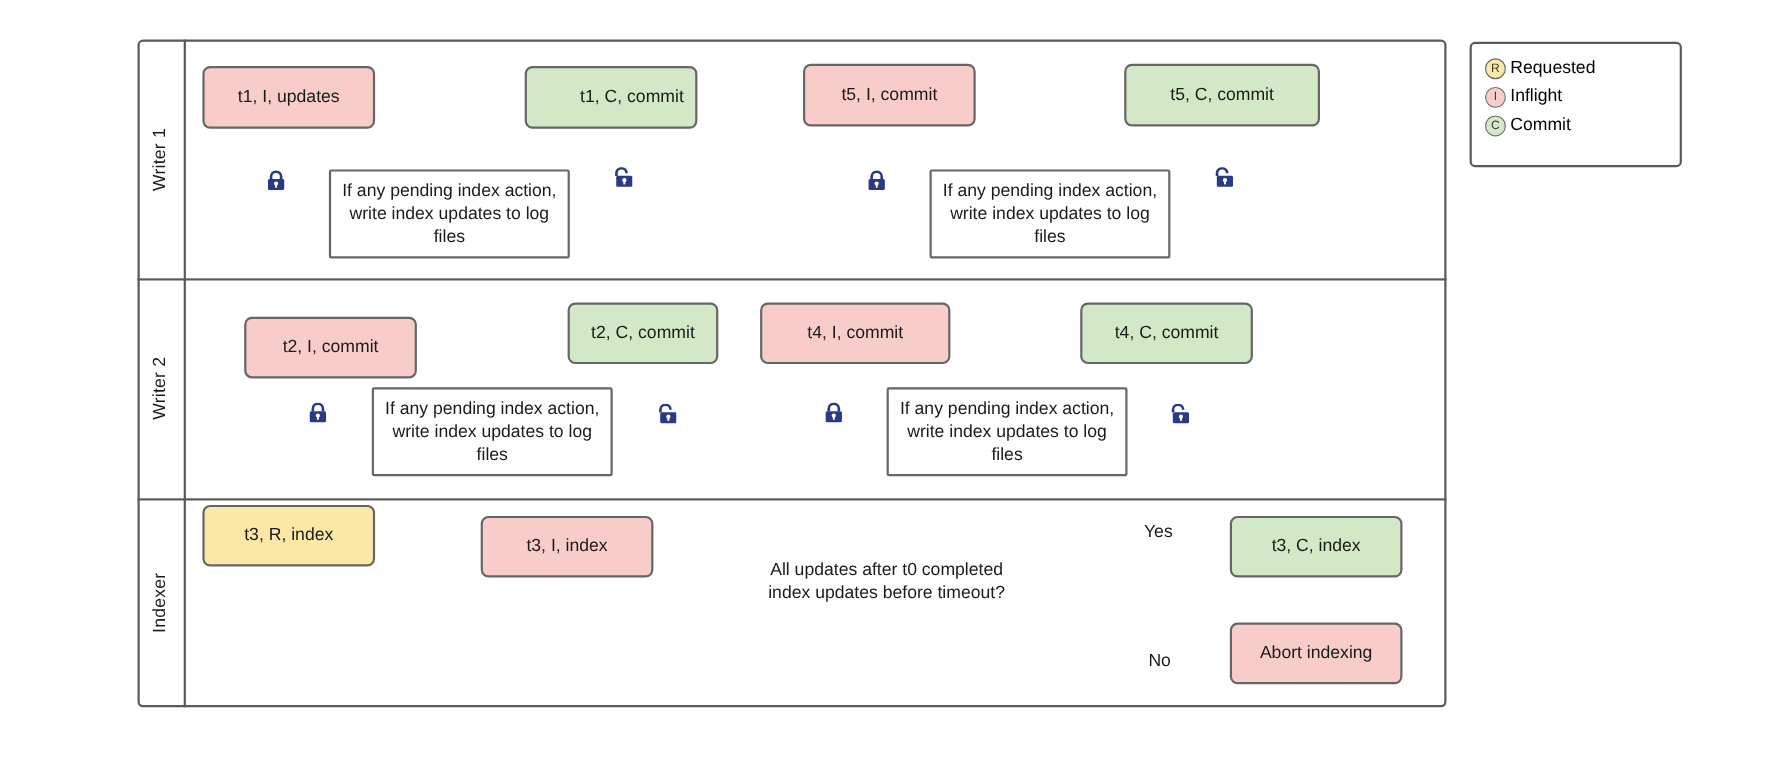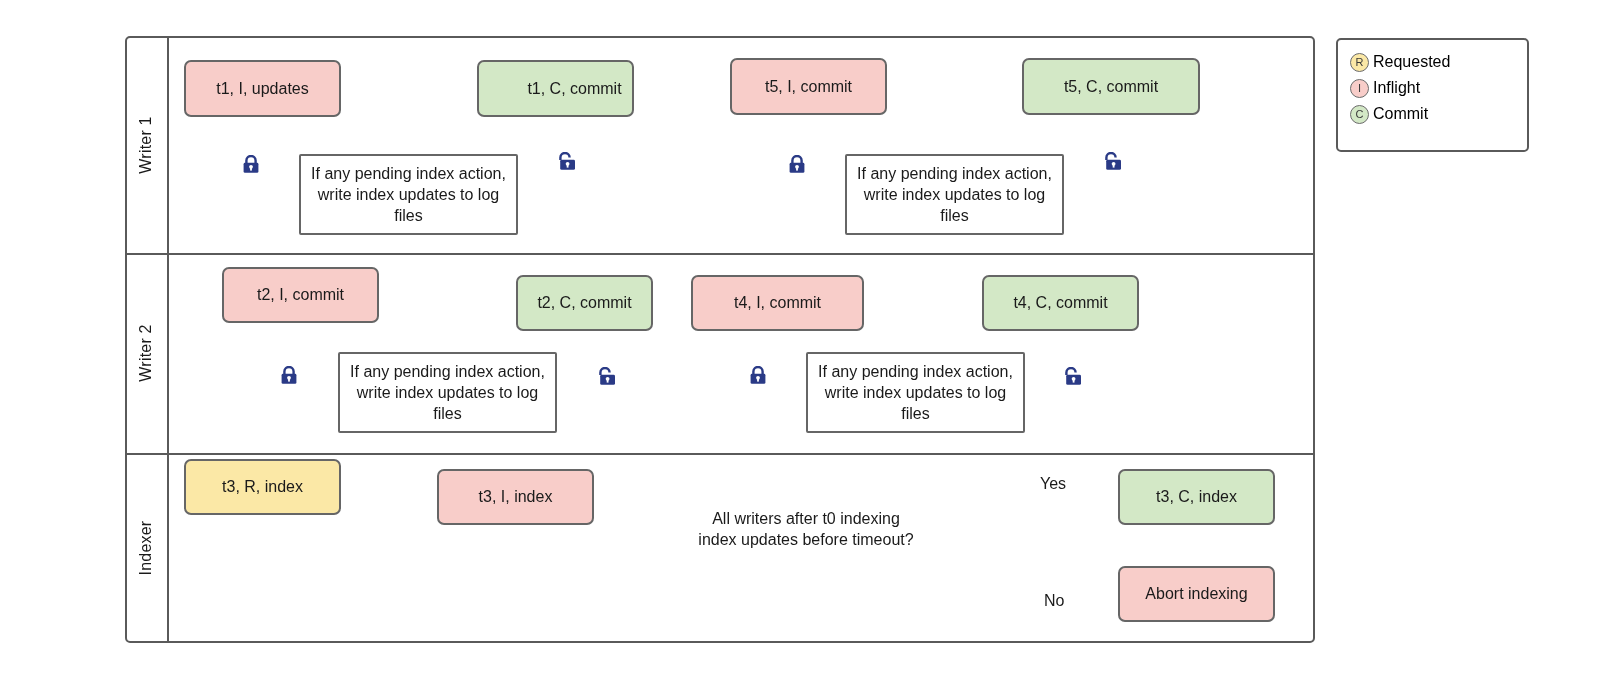--- a/index.html
+++ b/index.html
@@ -225,21 +225,21 @@
     <circle cx="10" cy="11.8" r="1.9" fill="#ffffff"></circle>
     <rect x="9.1" y="12" width="1.8" height="3.6" fill="#ffffff"></rect>
   </svg>
   <svg class="lock" style="left:1101px; top:152px;" viewBox="0 0 20 20">
     <path d="M5.4,8 L5.4,5.6 A4.6,4.6 0 0 1 14.6,5.6" fill="none" stroke="#2a3a86" stroke-width="2.4"></path>
     <rect x="5.2" y="7.8" width="14.8" height="10" rx="1.4" fill="#2a3a86"></rect>
     <circle cx="12.6" cy="11.8" r="1.9" fill="#ffffff"></circle>
     <rect x="11.7" y="12" width="1.8" height="3.6" fill="#ffffff"></rect>
   </svg>
 
-  <div class="node inflight" style="left:222px; top:267px; width:157px; height:56px;">t2, I, commit</div>
+  <div class="node inflight" style="left:222px; top:288px; width:157px; height:56px;">t2, I, commit</div>
 
   <div class="node process" style="left:338px; top:352px; width:219px; height:81px;">If any pending index action, write index updates to log files</div>
 
   <div class="node commit" style="left:516px; top:275px; width:137px; height:56px;">t2, C, commit</div>
 
   <div class="node inflight" style="left:691px; top:275px; width:173px; height:56px;">t4, I, commit</div>
 
   <div class="node process" style="left:806px; top:352px; width:219px; height:81px;">If any pending index action, write index updates to log files</div>
 
   <div class="node commit" style="left:982px; top:275px; width:157px; height:56px;">t4, C, commit</div>
@@ -266,21 +266,21 @@
     <path d="M5.4,8 L5.4,5.6 A4.6,4.6 0 0 1 14.6,5.6" fill="none" stroke="#2a3a86" stroke-width="2.4"></path>
     <rect x="5.2" y="7.8" width="14.8" height="10" rx="1.4" fill="#2a3a86"></rect>
     <circle cx="12.6" cy="11.8" r="1.9" fill="#ffffff"></circle>
     <rect x="11.7" y="12" width="1.8" height="3.6" fill="#ffffff"></rect>
   </svg>
 
   <div class="node requested" style="left:184px; top:459px; width:157px; height:56px;">t3, R, index</div>
 
   <div class="node inflight" style="left:437px; top:469px; width:157px; height:56px;">t3, I, index</div>
 
-  <div class="diamond-label" style="left:691px; top:508px; width:230px;">All writers after t0 indexing index updates before timeout?</div>
+  <div class="diamond-label" style="left:691px; top:508px; width:230px;">All updates after t0 completed index updates before timeout?</div>
 
   <div class="node commit" style="left:1118px; top:469px; width:157px; height:56px;">t3, C, index</div>
 
   <div class="node inflight" style="left:1118px; top:566px; width:157px; height:56px;">Abort indexing</div>
 
   <div class="edge-label" style="left:1040px; top:475px;">Yes</div>
   <div class="edge-label" style="left:1044px; top:592px;">No</div>
 
   <div class="legend" style="left:1336px; top:38px; width:193px; height:114px;">
     <div class="legend-row">

